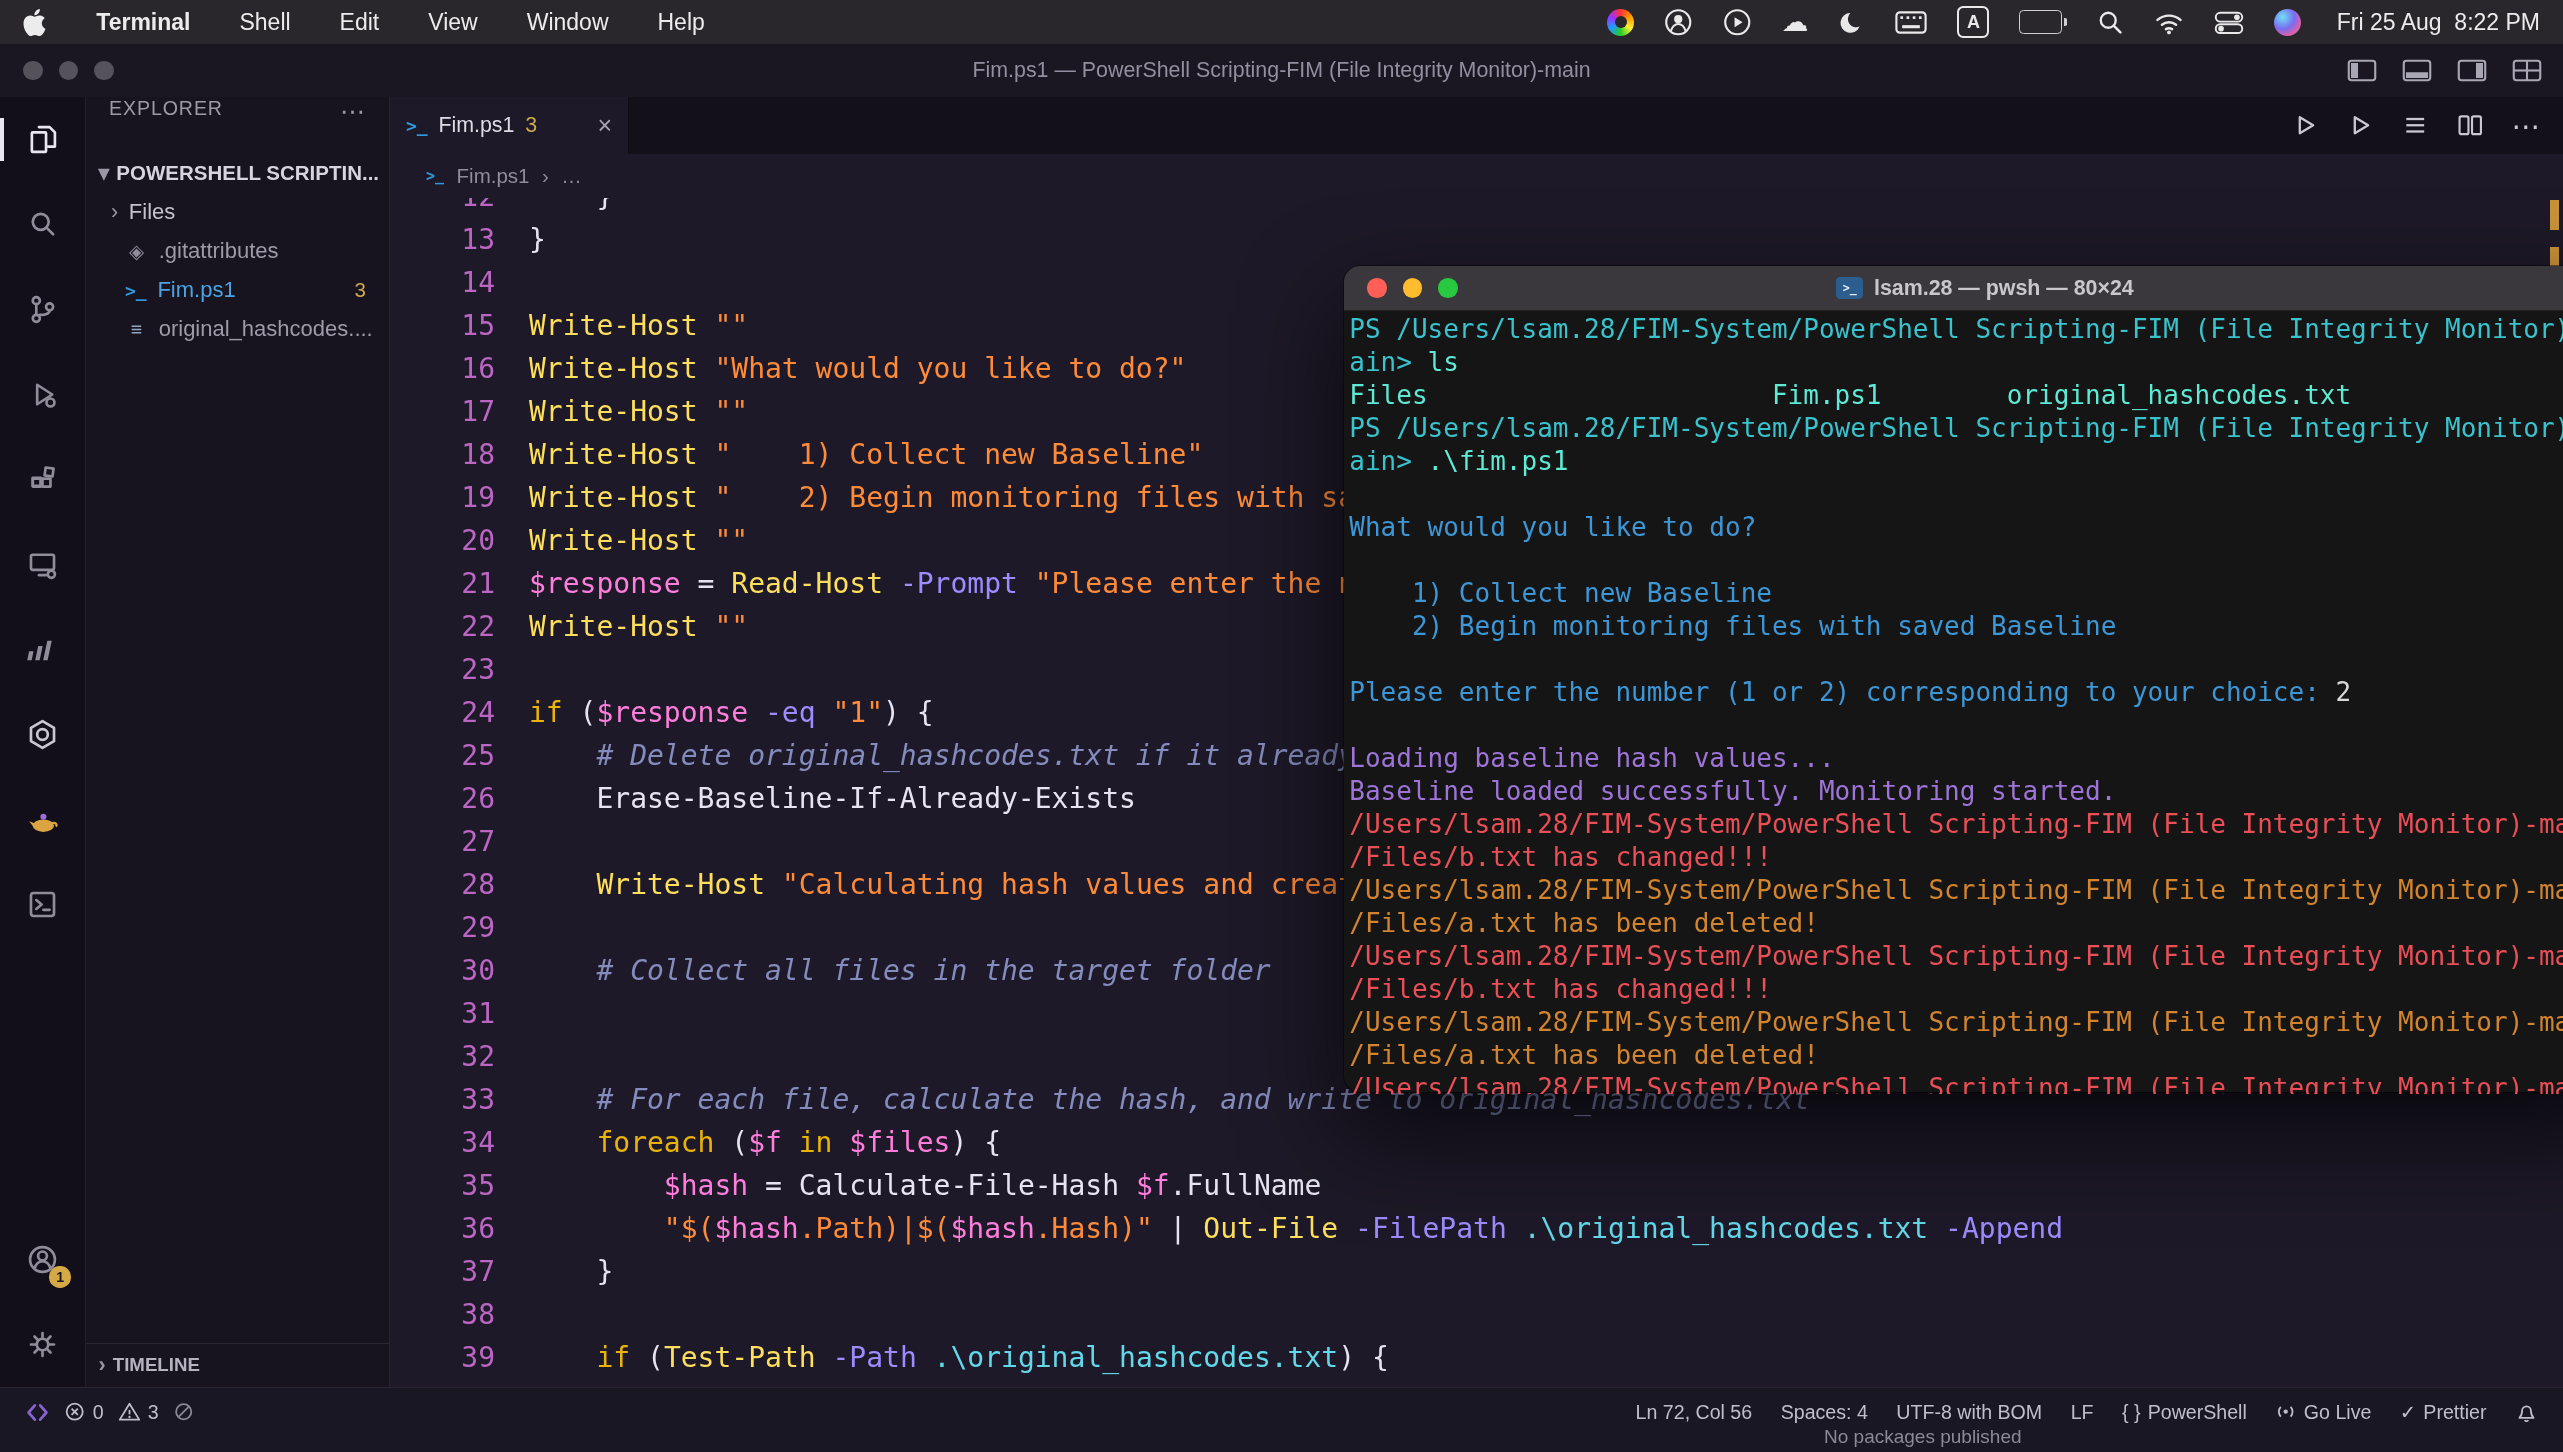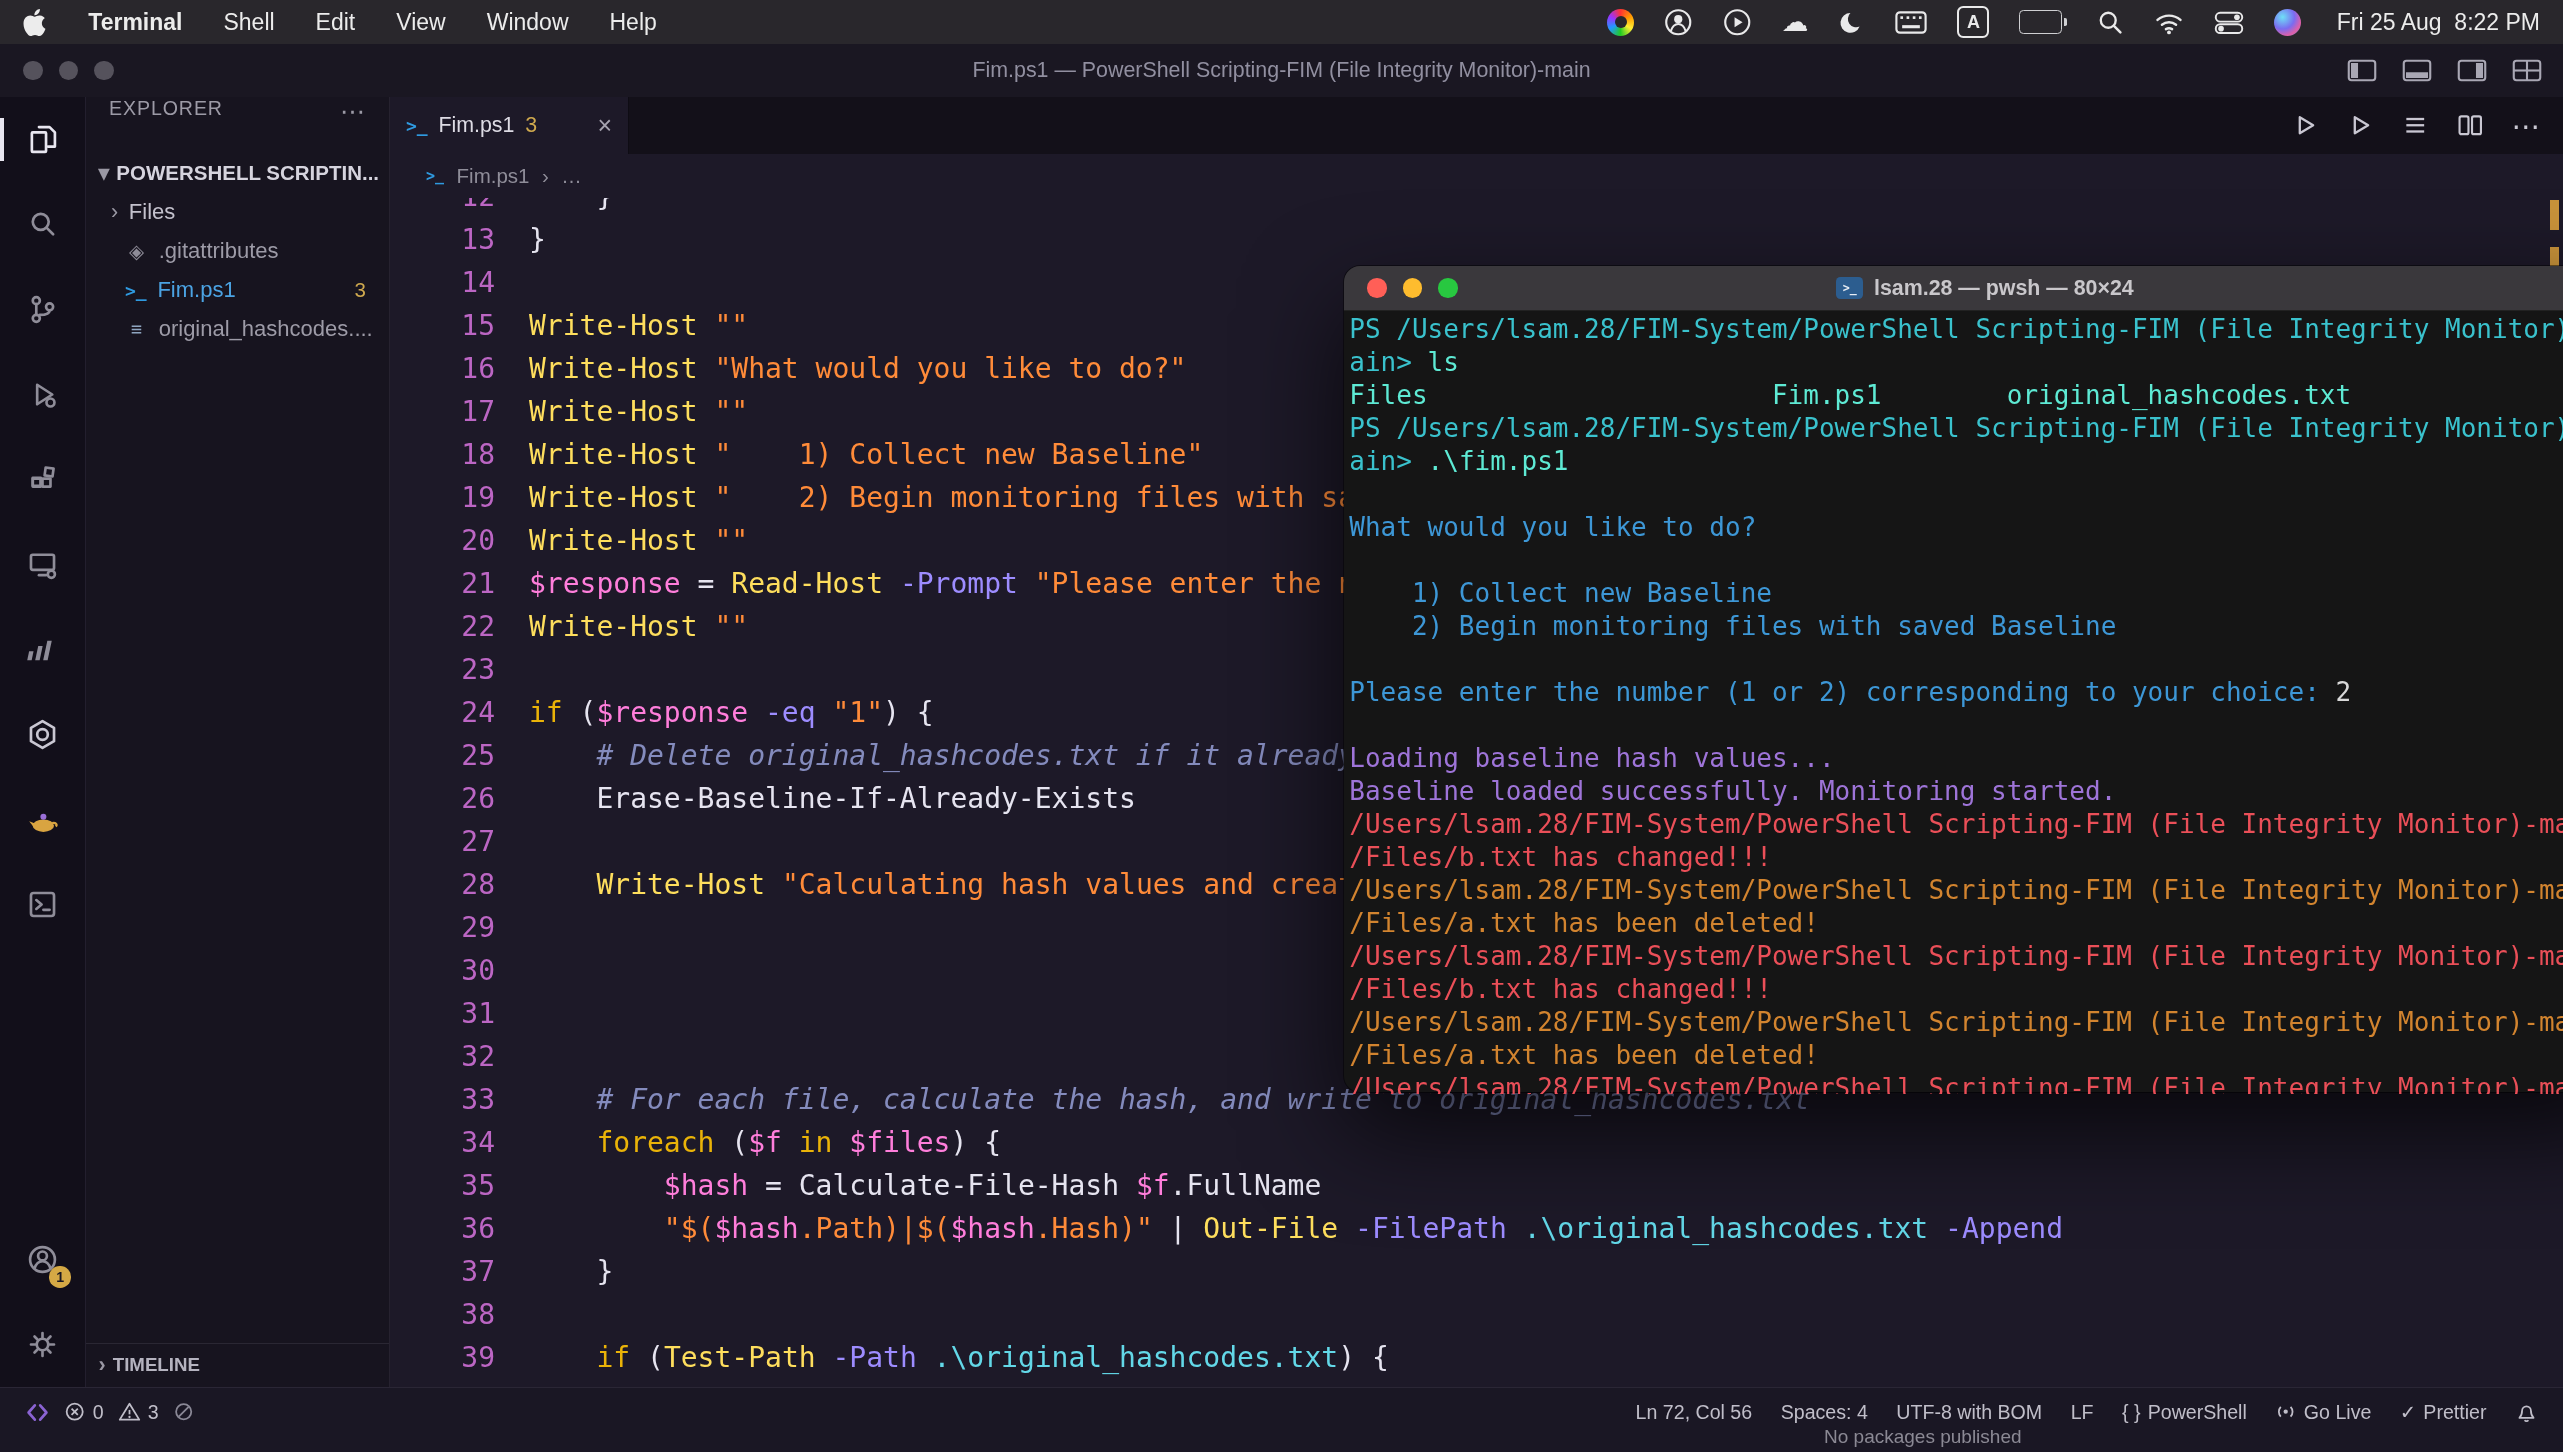--- a/index.html
+++ b/index.html
@@ -3,21 +3,21 @@
 <meta charset="utf-8">
 <style>
   html,body{margin:0;padding:0;background:#000;}
   #screen{position:relative;width:2563px;height:1452px;overflow:hidden;background:#0a0a0e;
     font-family:"Liberation Sans",sans-serif;-webkit-font-smoothing:antialiased;}
   
   .menubar{position:absolute;top:0;left:0;right:0;height:44px;background:#29272c;display:flex;
     align-items:center;color:#ececec;font-size:23px;z-index:30;padding:0 23px;}
   .apple-wrap{display:flex;align-items:center;margin-right:5.3px;}
   .menu-items{display:flex;gap:41px;margin-left:37px;}
-  .menu-item{cursor:default;}
+  .menu-item{cursor:default;margin-left:8px;}
   .menu-item.active{font-weight:bold;}
   .menu-right{margin-left:auto;display:flex;align-items:center;gap:30px;}
   .mb-ico{display:flex;align-items:center;justify-content:center;}
   .ring{width:27px;height:27px;border-radius:50%;background:conic-gradient(#f33,#f90,#fe3,#2c2,#29f,#93f,#f33);
     display:flex;align-items:center;justify-content:center;}
   .ring i{width:12.5px;height:12.5px;border-radius:50%;background:#29272c;}
   .siri{width:27px;height:27px;border-radius:50%;
     background:radial-gradient(circle at 32% 30%,#6ee0f7,#7a6cf0 45%,#e05fa8 72%,#2b9ce0);}
   .abox{width:28px;height:28px;border:2.2px solid #e9e9ea;border-radius:6.2px;display:flex;align-items:center;
     justify-content:center;font-weight:bold;font-size:18px;color:#e9e9ea;}
@@ -395,21 +395,21 @@
               <div class="code-line"><span class="gutter">20</span><span class="code-text"><span class="tk-fn">Write-Host</span><span class="tk-pl"> </span><span class="tk-str">""</span></span></div>
               <div class="code-line"><span class="gutter">21</span><span class="code-text"><span class="tk-var">$response</span><span class="tk-pl"> = </span><span class="tk-fn">Read-Host</span><span class="tk-pl"> </span><span class="tk-param">-Prompt</span><span class="tk-pl"> </span><span class="tk-str">"Please enter the number (1 or 2) corresponding to your choice"</span></span></div>
               <div class="code-line"><span class="gutter">22</span><span class="code-text"><span class="tk-fn">Write-Host</span><span class="tk-pl"> </span><span class="tk-str">""</span></span></div>
               <div class="code-line"><span class="gutter">23</span><span class="code-text"></span></div>
               <div class="code-line"><span class="gutter">24</span><span class="code-text"><span class="tk-kw">if</span><span class="tk-pl"> (</span><span class="tk-var">$response</span><span class="tk-pl"> </span><span class="tk-param">-eq</span><span class="tk-pl"> </span><span class="tk-str">"1"</span><span class="tk-pl">) {</span></span></div>
               <div class="code-line"><span class="gutter">25</span><span class="code-text"><span class="tk-cmt">    # Delete original_hashcodes.txt if it already exists</span></span></div>
               <div class="code-line"><span class="gutter">26</span><span class="code-text"><span class="tk-pl">    Erase-Baseline-If-Already-Exists</span></span></div>
               <div class="code-line"><span class="gutter">27</span><span class="code-text"></span></div>
               <div class="code-line"><span class="gutter">28</span><span class="code-text"><span class="tk-pl">    </span><span class="tk-fn">Write-Host</span><span class="tk-pl"> </span><span class="tk-str">"Calculating hash values and creating new baseline..."</span></span></div>
               <div class="code-line"><span class="gutter">29</span><span class="code-text"></span></div>
-              <div class="code-line"><span class="gutter">30</span></div>
+              <div class="code-line"><span class="gutter">30</span><span class="code-text"><span class="tk-cmt">    # Collect all files in the target folder</span></span></div>
               <div class="code-line"><span class="gutter">31</span></div>
               <div class="code-line"><span class="gutter">32</span><span class="code-text"></span></div>
               <div class="code-line"><span class="gutter">33</span><span class="code-text"><span class="tk-cmt">    # For each file, calculate the hash, and write to original_hashcodes.txt</span></span></div>
               <div class="code-line"><span class="gutter">34</span><span class="code-text"><span class="tk-pl">    </span><span class="tk-kw">foreach</span><span class="tk-pl"> (</span><span class="tk-var">$f</span><span class="tk-pl"> </span><span class="tk-kw">in</span><span class="tk-pl"> </span><span class="tk-var">$files</span><span class="tk-pl">) {</span></span></div>
               <div class="code-line"><span class="gutter">35</span><span class="code-text"><span class="tk-pl">        </span><span class="tk-var">$hash</span><span class="tk-pl"> = Calculate-File-Hash </span><span class="tk-var">$f</span><span class="tk-pl">.FullName</span></span></div>
               <div class="code-line"><span class="gutter">36</span><span class="code-text"><span class="tk-pl">        </span><span class="tk-str">"$(</span><span class="tk-var">$hash</span><span class="tk-str">.Path)|$(</span><span class="tk-var">$hash</span><span class="tk-str">.Hash)"</span><span class="tk-pl"> | </span><span class="tk-fn">Out-File</span><span class="tk-pl"> </span><span class="tk-param">-FilePath</span><span class="tk-pl"> </span><span class="tk-path">.\original_hashcodes.txt</span><span class="tk-pl"> </span><span class="tk-param">-Append</span></span></div>
               <div class="code-line"><span class="gutter">37</span><span class="code-text"><span class="tk-pl">    }</span></span></div>
               <div class="code-line"><span class="gutter">38</span><span class="code-text"></span></div>
               <div class="code-line"><span class="gutter">39</span><span class="code-text"><span class="tk-pl">    </span><span class="tk-kw">if</span><span class="tk-pl"> (</span><span class="tk-fn">Test-Path</span><span class="tk-pl"> </span><span class="tk-param">-Path</span><span class="tk-pl"> </span><span class="tk-path">.\original_hashcodes.txt</span><span class="tk-pl">) {</span></span></div>
               <div class="code-line"><span class="gutter">40</span><span class="code-text"><span class="tk-pl">        </span><span class="tk-fn">Write-Host</span><span class="tk-pl"> </span><span class="tk-str">"New baseline created successfully!"</span><span class="tk-pl"> </span><span class="tk-param">-ForegroundColor</span><span class="tk-pl"> Green</span></span></div>

